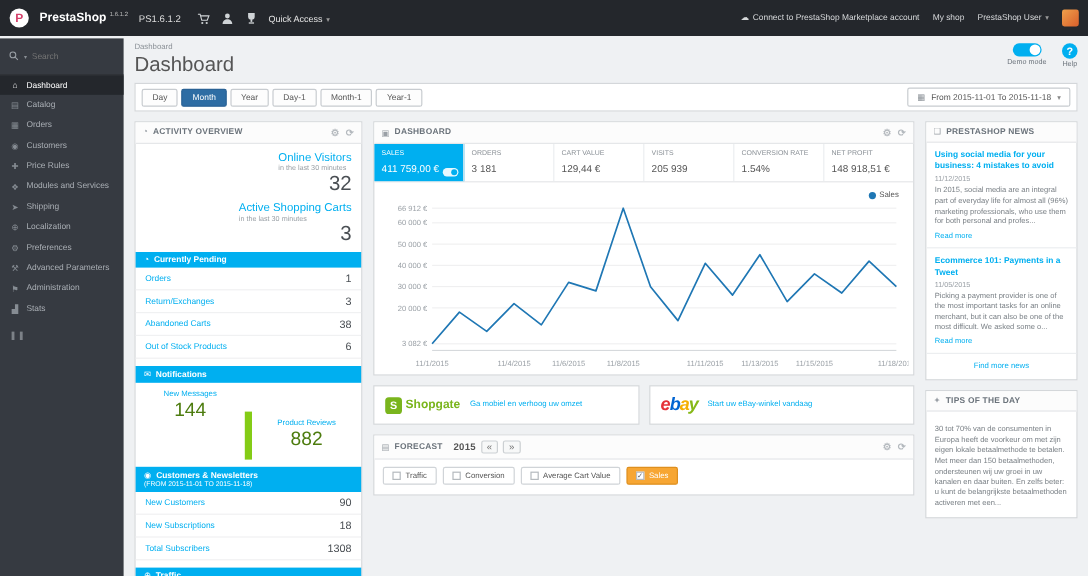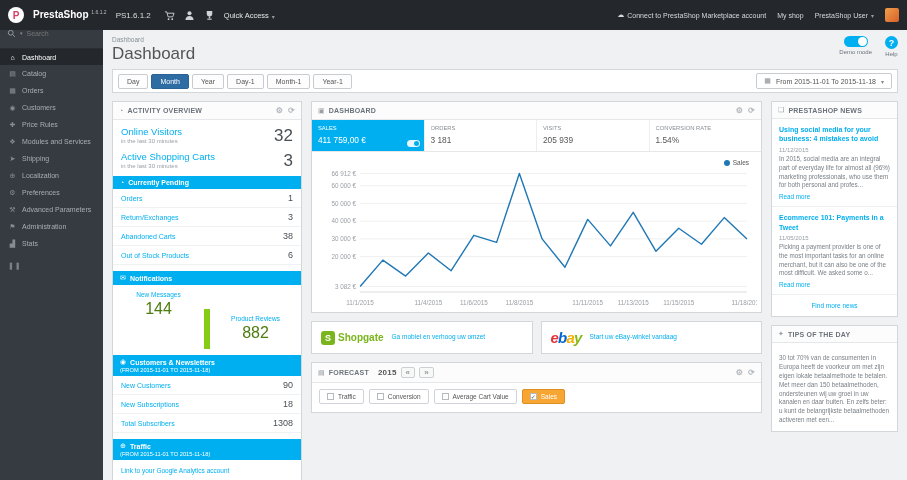--- a/index.html
+++ b/index.html
@@ -17,21 +17,21 @@
   .shopname { color:#ddd; font-size:8px; }
   .tb-icons { display:flex; gap:9px; align-items:center; margin-left:4px; }
   .tb-icons svg { display:block; }
   .quick-access { color:#e6e6e6; font-size:7.5px; display:flex; gap:3px; align-items:flex-end; cursor:pointer; }
   .tb-right { margin-left:auto; display:flex; gap:11px; align-items:center; color:#d7d9db; font-size:7px; }
   .tb-link { display:flex; gap:3px; align-items:center; cursor:pointer; white-space:nowrap; }
   .avatar { width:14px; height:14px; border-radius:2px; background:linear-gradient(135deg,#f0a04b,#d95f2b); }
   .tb-caret { font-size:6px; color:#999; }
 
   
-  .sidebar { position:absolute; top:18px; left:0; bottom:0; width:103px; background:#363a41; z-index:9; }
+  .sidebar { position:absolute; top:32px; left:0; bottom:0; width:103px; background:#363a41; z-index:9; }
   .search-row { display:flex; align-items:center; gap:4px; padding:6px 7px; border-bottom:1px solid #2b2e33; }
   .search-row .s-caret { color:#8a8f95; font-size:5px; }
   .search-input { flex:1; min-width:0; background:transparent; border:none; outline:none;
                   color:#c9cdd1; font-size:7px; font-family:inherit; }
   .nav-item { display:flex; align-items:center; gap:5px; padding:4.5px 8px; font-size:7px;
               color:#a9aeb4; cursor:pointer; white-space:nowrap; }
   .nav-item .n-icon { width:9px; text-align:center; font-size:7px; color:#868c93; flex:0 0 9px; }
   .nav-item.active { background:#24272c; color:#fff; }
   .nav-item.active .n-icon { color:#fff; }
   .collapse-btn { color:#7c8187; font-size:7px; padding:10px 8px; letter-spacing:1px; cursor:pointer; }
@@ -66,21 +66,21 @@
 
   .panel { background:#fff; border:1px solid #d4d7da; }
   .panel-header { display:flex; align-items:center; gap:4px; padding:4px 6px; background:#fcfcfc;
                   border-bottom:1px solid #e5e7e9; font-size:7px; font-weight:bold; color:#6b737b;
                   text-transform:uppercase; letter-spacing:.2px; }
   .ph-bullet { color:#9aa0a6; font-size:7px; font-weight:normal; }
   .ph-icons { margin-left:auto; display:flex; gap:5px; color:#b4b9be; font-size:8px; }
   .ph-icons span { cursor:pointer; }
 
   
-  .metric { padding:6px 8px 1px; display:flex; justify-content:space-between; align-items:center; }
+  .metric { padding:6px 8px 1px; display:flex; justify-content:space-between; align-items:flex-end;flex-direction:column; }
   .m-label { color:#00aff0; font-size:9.5px; }
   .m-sub { color:#9aa0a6; font-size:6px; margin-top:1px; }
   .m-value { font-size:17px; color:#4a4f54; line-height:1; }
   .sec-bar { background:#00aff0; color:#fff; padding:3px 7px; margin-top:6px; }
   .sec-bar .sb-row { display:flex; align-items:center; gap:4px; font-size:7px; font-weight:bold; }
   .sec-bar .sb-icon { font-size:7px; font-weight:normal; }
   .sec-bar .sb-sub { font-size:5.7px; font-weight:normal; margin-top:1px; }
   .sec-row { display:flex; justify-content:space-between; align-items:center; padding:4px 8px;
              border-bottom:1px solid #f0f1f2; }
   .sec-row .lbl { color:#00aff0; font-size:7px; cursor:pointer; }
@@ -415,26 +415,34 @@
             <div class="kpi active">
               <div class="k-label">Sales</div>
               <div class="k-value">411 759,00 €</div>
               <div class="mini-toggle"></div>
             </div>
             <div class="kpi">
               <div class="k-label">Orders</div>
               <div class="k-value">3 181</div>
             </div>
             <div class="kpi">
+              <div class="k-label">Cart Value</div>
+              <div class="k-value">129,44 €</div>
+            </div>
+            <div class="kpi">
               <div class="k-label">Visits</div>
               <div class="k-value">205 939</div>
             </div>
             <div class="kpi">
               <div class="k-label">Conversion Rate</div>
               <div class="k-value">1.54%</div>
+            </div>
+            <div class="kpi">
+              <div class="k-label">Net Profit</div>
+              <div class="k-value">148 918,51 €</div>
             </div>
           </div>
 
           <div class="chart-wrap">
             <div class="legend">
               <span class="legend-dot" style="background:#1f77b4;"></span>
               <span>Sales</span>
             </div>
             <svg id="sales-chart" class="chart-svg" viewBox="0 0 440 152" preserveAspectRatio="none">
                 <line x1="44" y1="15.470171428571422" x2="430" y2="15.470171428571422" stroke="#e9eaeb" stroke-width="0.7"></line>

